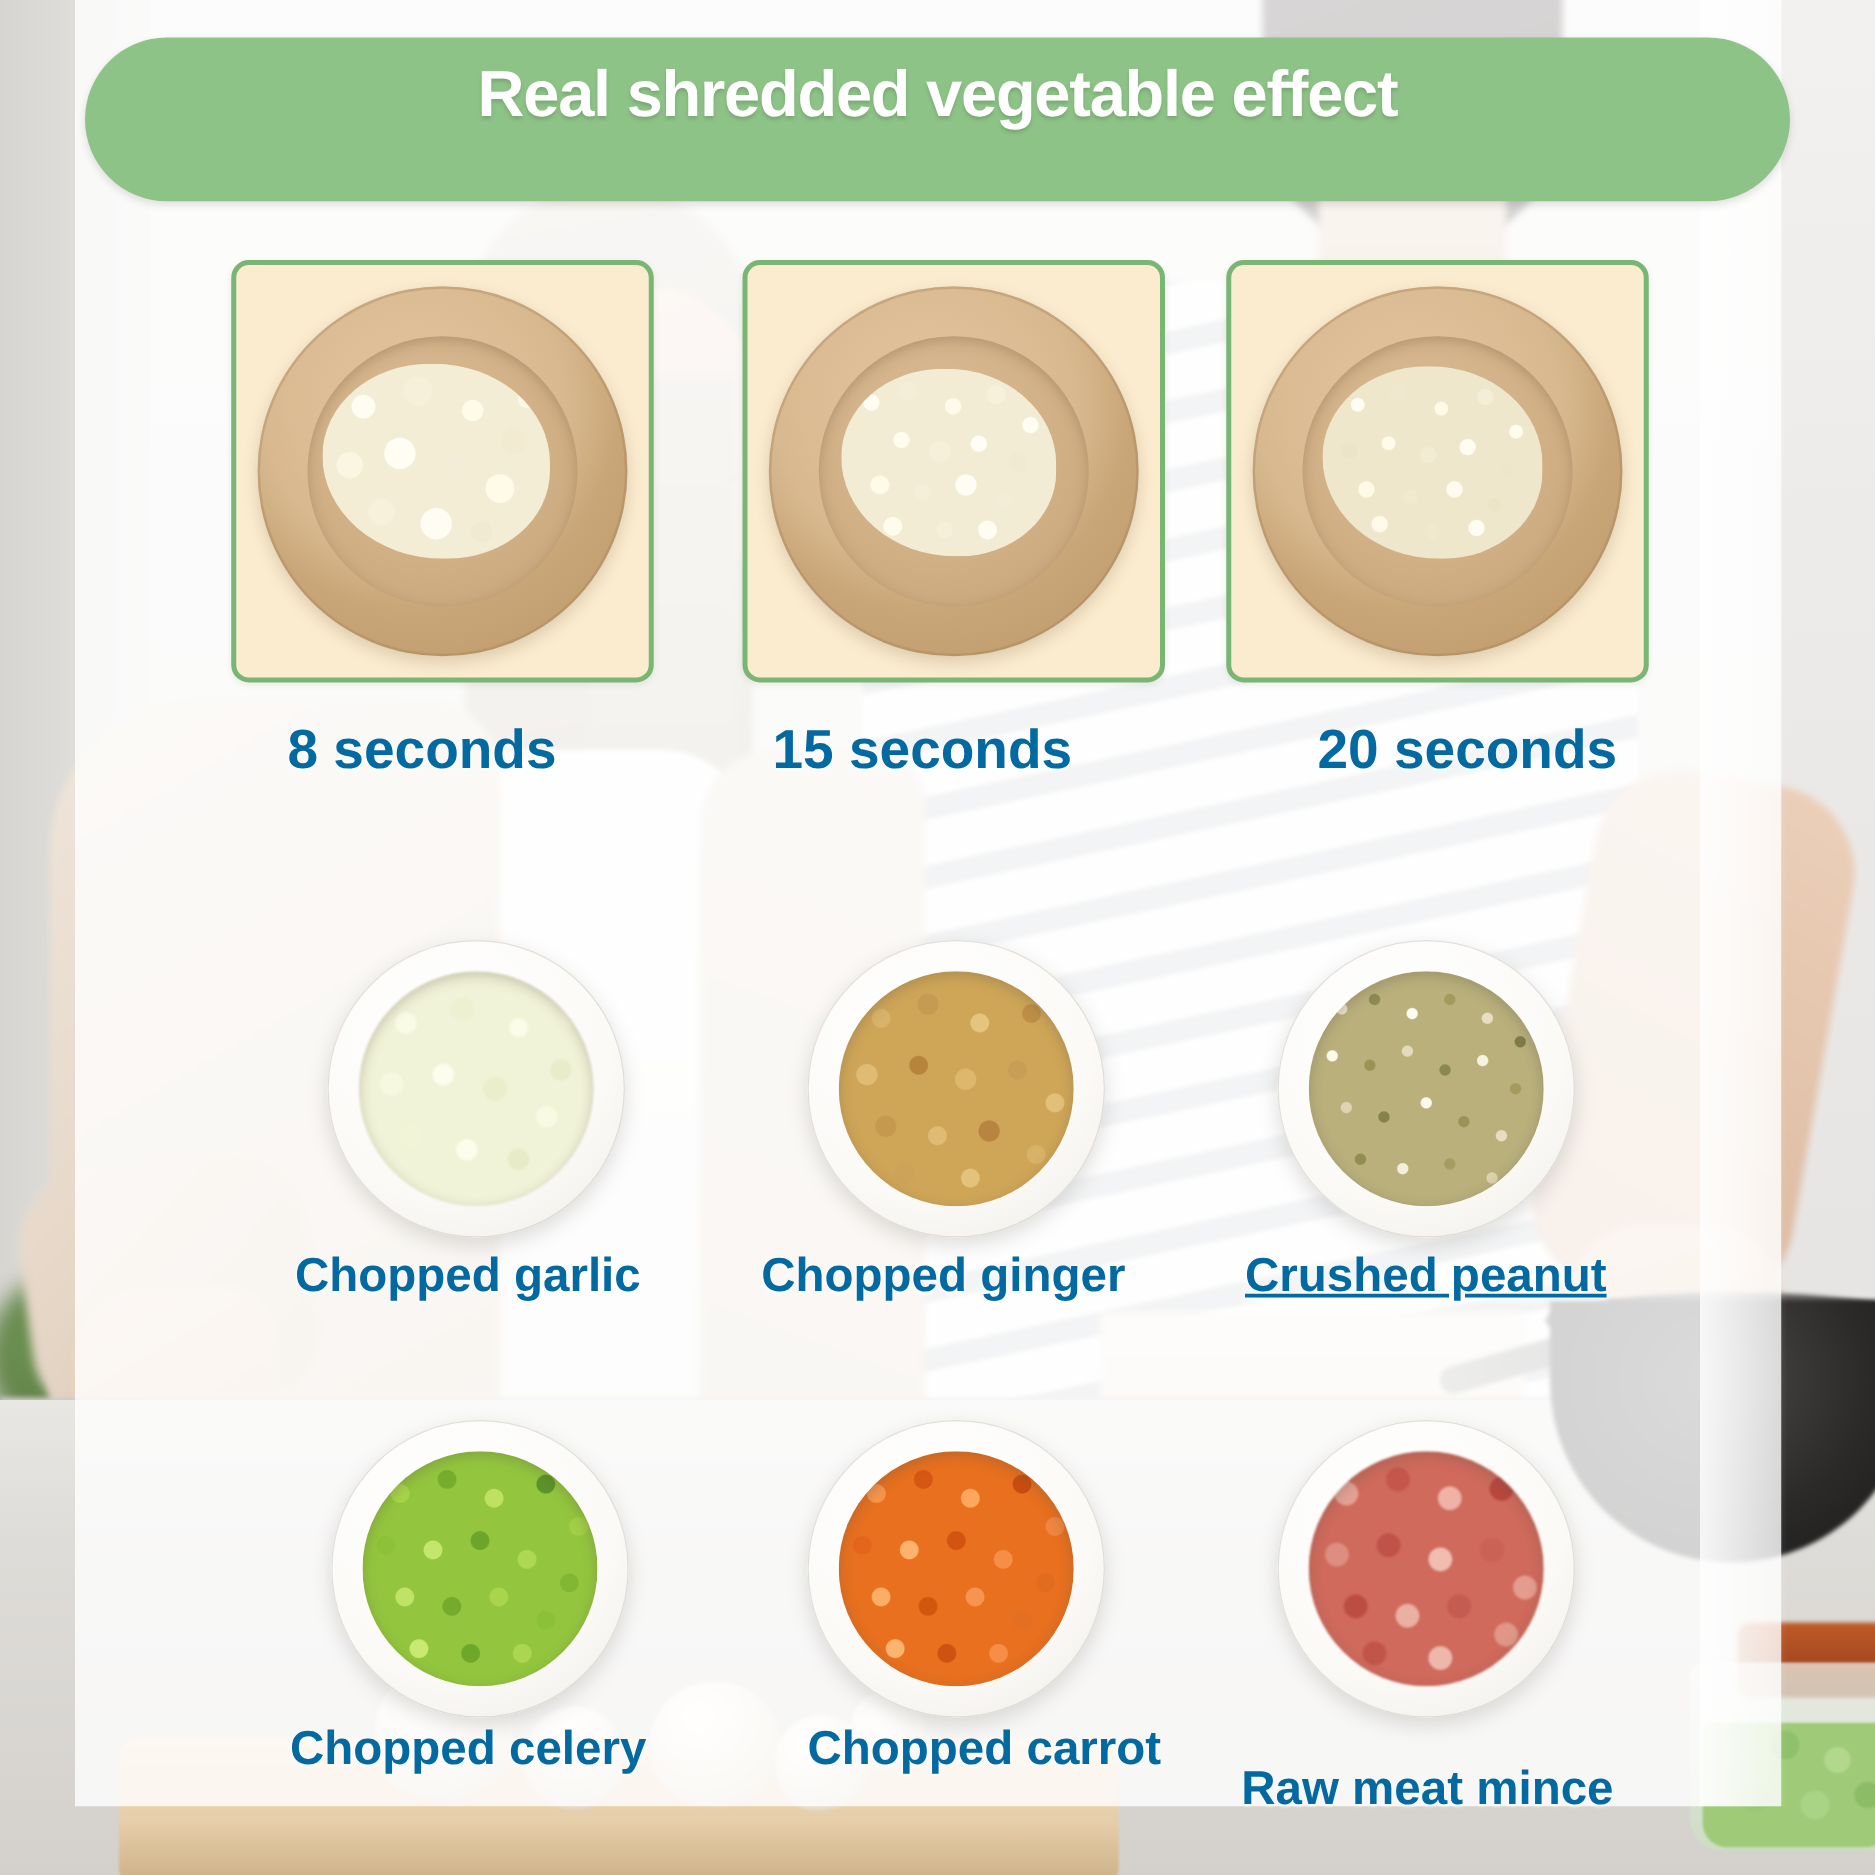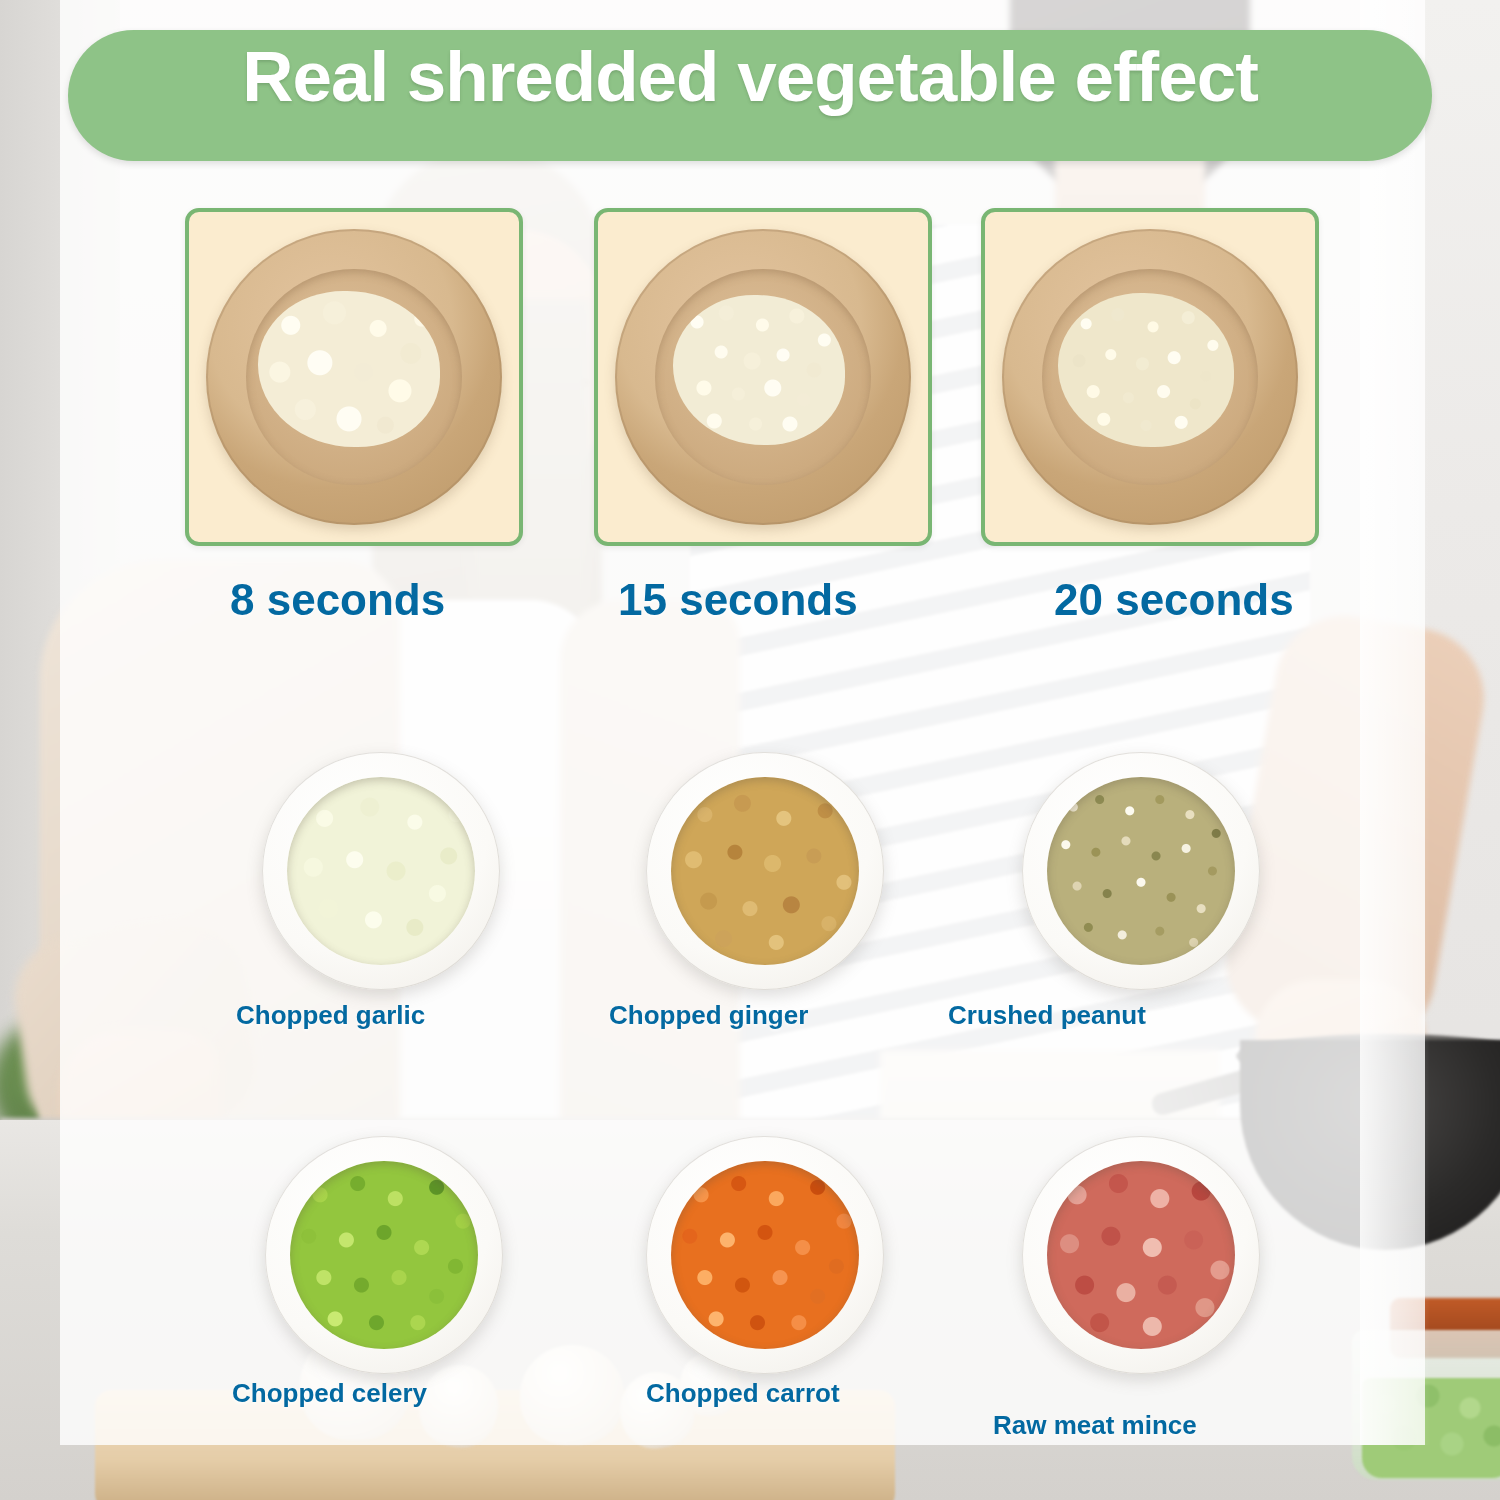--- a/index.html
+++ b/index.html
@@ -109,21 +109,21 @@
         background:rgba(255,255,255,.80);}
   .overlay-fadeR{position:absolute;left:1360px;top:0px;width:70px;height:1445px;
         background:linear-gradient(90deg,rgba(255,255,255,.80),rgba(255,255,255,0));}
 
   
   .banner{position:absolute;left:68px;top:30px;width:1364px;height:131px;
         background:#8ec387;border-radius:66px;
         box-shadow:0 3px 7px rgba(0,0,0,.12);}
   .banner-title{position:absolute;left:0;top:0;width:100%;height:92px;
         display:flex;align-items:center;justify-content:center;
-        color:#ffffff;font-size:71px;font-weight:bold;letter-spacing:-1px;
+        color:#ffffff;font-size:52px;font-weight:bold;letter-spacing:-1px;
         text-shadow:0 2px 3px rgba(60,90,55,.25);
         white-space:nowrap;}
 
   
   .card{position:absolute;top:208px;width:330px;height:330px;
         border:4px solid #79b673;border-radius:14px;background:#fbeccf;
         overflow:hidden;box-shadow:0 2px 6px rgba(0,0,0,.07);}
   .card.c1{left:185px;}
   .card.c2{left:594px;}
   .card.c3{left:981px;}
@@ -192,21 +192,21 @@
           radial-gradient(circle at 40% 68%,#f1ead0 5px,transparent 6px),
           radial-gradient(circle at 60% 64%,#fffcef 6px,transparent 7px),
           radial-gradient(circle at 78% 72%,#ece4c6 5px,transparent 6px),
           radial-gradient(circle at 26% 82%,#fffbe8 6px,transparent 7px),
           radial-gradient(circle at 50% 86%,#f0e9cf 5px,transparent 6px),
           radial-gradient(circle at 70% 84%,#fffdf1 6px,transparent 7px),
           #efe7cb;
         filter:blur(.5px);}
   .cap{color:#0369a1;font-weight:bold;text-shadow:0 2px 3px rgba(255,255,255,.75);white-space:nowrap;}
   .cap-sec{font-size:44px;}
-  .cap-item{font-size:26px;}
+  .cap-item{font-size:38px;}
 
   .secs{position:absolute;top:575px;left:0;width:1500px;height:60px;}
   .secs .cap{position:absolute;}
   .secs .s1{left:230px;}
   .secs .s2{left:618px;}
   .secs .s3{left:1023px;margin-left:31px;}
 
   
   .bowl{position:absolute;width:238px;height:238px;border-radius:50%;
         background:radial-gradient(circle at 40% 30%,#ffffff 0%,#fbfaf7 60%,#efece6 100%);
@@ -336,21 +336,21 @@
       radial-gradient(circle at 28% 86%,#c25549 9px,transparent 10px),
       radial-gradient(circle at 56% 88%,#edb8ab 9px,transparent 10px),
       #cf6a5c;filter:blur(.7px);}
 
   .items-row{position:absolute;left:0;width:1500px;height:60px;}
   .items-row .cap{position:absolute;}
   .r1{top:1000px;}
   .r2{top:1378px;}
   .r1 .i1{left:236px;}
   .r1 .i2{left:609px;}
-  .r1 .i3{left:948px;}
+  .r1 .i3{left:996px;text-decoration:underline;}
   .r2 .i1{left:232px;}
   .r2 .i2{left:607px;margin-left:39px;}
   .r2 .i3{left:993px;margin-top:32px;}
 </style>
 </head>
 <body>
 
 <div class="stage">
 
   <div class="photo">

